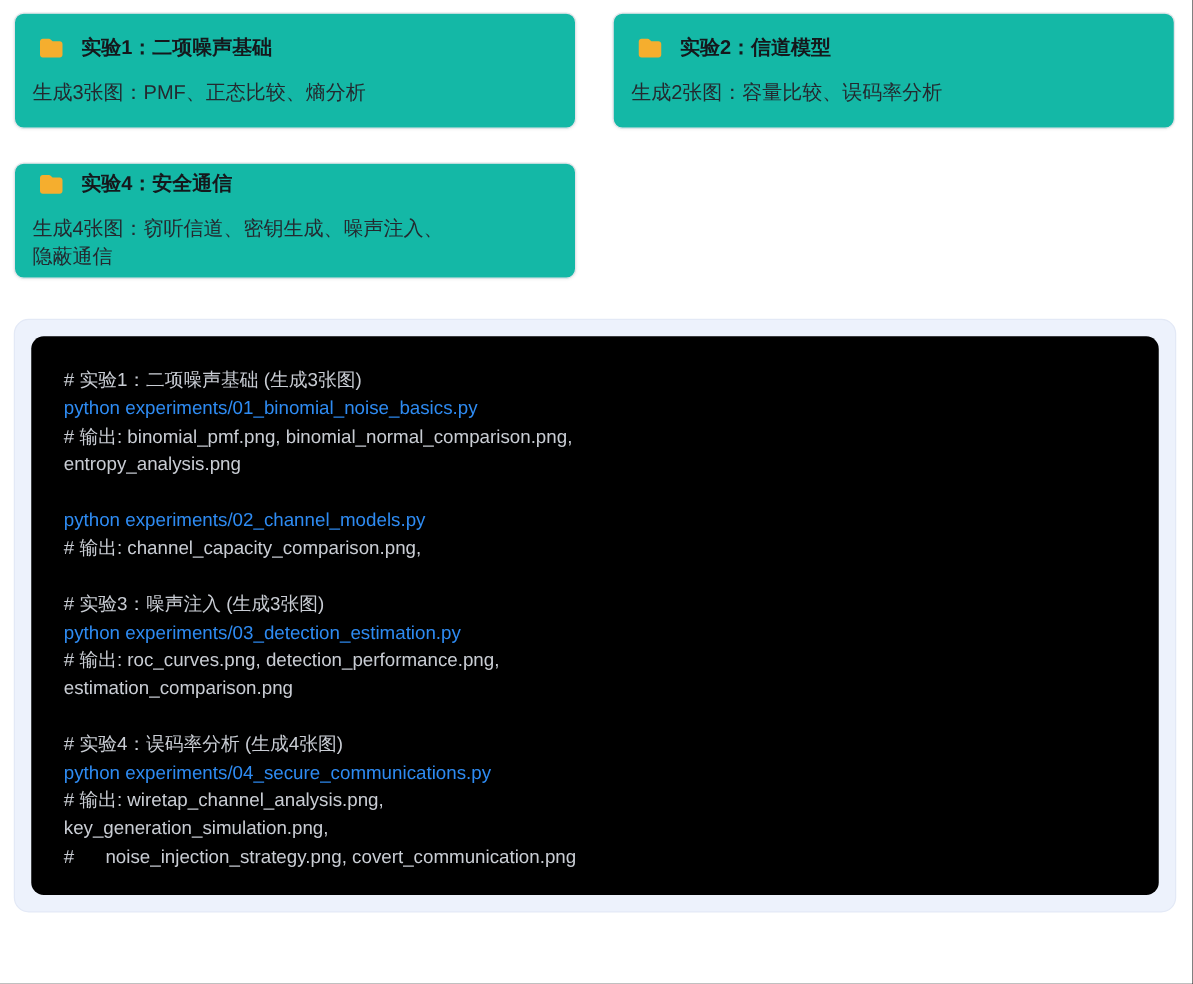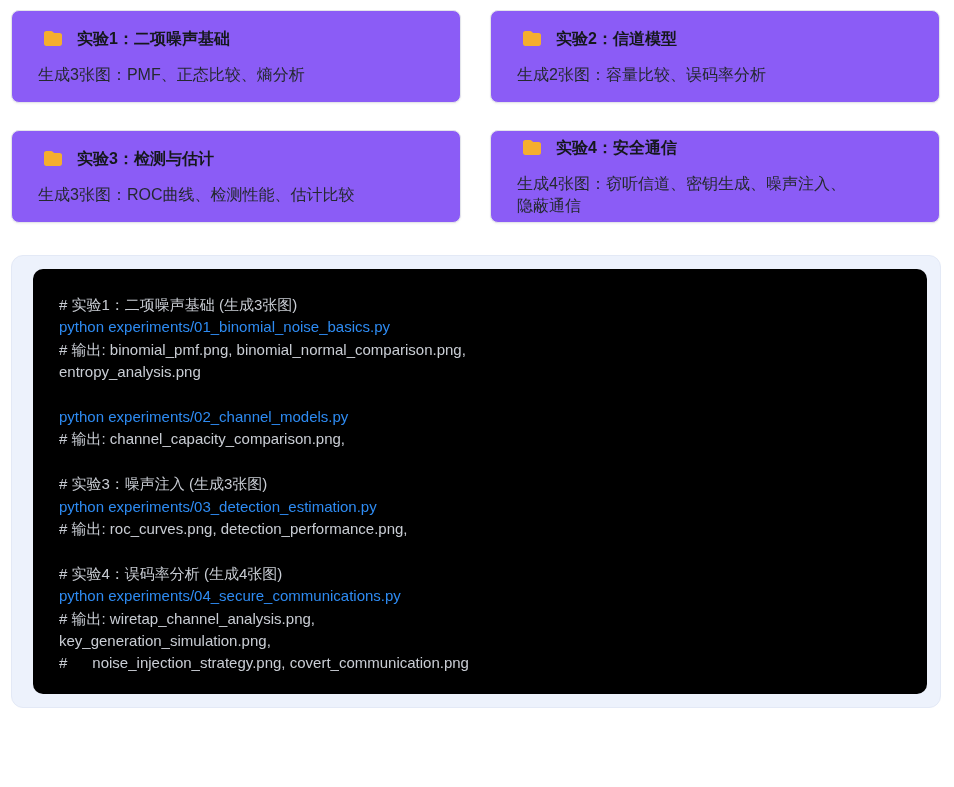--- a/index.html
+++ b/index.html
@@ -24,25 +24,25 @@
 
   .card-grid{
     display:grid;
     grid-template-columns:450px 450px;
     column-gap:29px;
     row-gap:27px;
     width:930px;
   }
   .card{
     height:93px;
-    background:#8b5cf6;
+    background:#14b8a6;
     border:1px solid var(--card-border);
     border-radius:8px;
     box-shadow:0 1px 2px rgba(0,0,0,.05);
-    padding:0 16px 0 26px;
+    padding:0 16px 0 14px;
     display:flex;
     flex-direction:column;
     justify-content:center;
     gap:14px;
     overflow:hidden;
   }
   .card-header{
     display:flex;
     align-items:center;
     gap:14px;
@@ -68,21 +68,20 @@
     width:930px;
     background:var(--panel);
     border:1px solid var(--panel-border);
     border-radius:12px;
     padding:13px;
   }
   .terminal{
     background:#000000;
     border-radius:10px;
     padding:25px 26px 19px 26px;
-    margin-left:8px;
   }
   .t-line{
     font-size:15px;
     line-height:22.4px;
     min-height:22.4px;
     white-space:pre;
     color:var(--comment);
   }
   .t-line.command{color:var(--blue);}
 </style>
@@ -108,31 +107,20 @@
       <span class="folder-icon">
         <svg width="20" height="17" viewBox="0 0 20 17" aria-hidden="true">
           <path d="M1 3.2 C1 2 2 1 3.2 1 h4.9 c.62 0 1.2.26 1.62.72 L11.1 2.9 h5.7 C18 2.9 19 3.9 19 5.1 v8.7 c0 1.2-1 2.2-2.2 2.2 H3.2 C2 16 1 15 1 13.8 Z" fill="#f5ae2e"></path>
         </svg>
       </span>
       <span class="card-title">实验2：信道模型</span>
     </div>
     <div class="card-desc">生成2张图：容量比较、误码率分析</div>
   </div>
 
-  <div class="card">
-    <div class="card-header">
-      <span class="folder-icon">
-        <svg width="20" height="17" viewBox="0 0 20 17" aria-hidden="true">
-          <path d="M1 3.2 C1 2 2 1 3.2 1 h4.9 c.62 0 1.2.26 1.62.72 L11.1 2.9 h5.7 C18 2.9 19 3.9 19 5.1 v8.7 c0 1.2-1 2.2-2.2 2.2 H3.2 C2 16 1 15 1 13.8 Z" fill="#f5ae2e"></path>
-        </svg>
-      </span>
-      <span class="card-title">实验3：检测与估计</span>
-    </div>
-    <div class="card-desc">生成3张图：ROC曲线、检测性能、估计比较</div>
-  </div>
 
   <div class="card">
     <div class="card-header">
       <span class="folder-icon">
         <svg width="20" height="17" viewBox="0 0 20 17" aria-hidden="true">
           <path d="M1 3.2 C1 2 2 1 3.2 1 h4.9 c.62 0 1.2.26 1.62.72 L11.1 2.9 h5.7 C18 2.9 19 3.9 19 5.1 v8.7 c0 1.2-1 2.2-2.2 2.2 H3.2 C2 16 1 15 1 13.8 Z" fill="#f5ae2e"></path>
         </svg>
       </span>
       <span class="card-title">实验4：安全通信</span>
     </div>
@@ -160,20 +148,21 @@
 
 
   <div class="t-line blank"></div>
 
   <div class="t-line comment"># 实验3：噪声注入 (生成3张图)</div>
 
   <div class="t-line command">python experiments/03_detection_estimation.py</div>
 
   <div class="t-line comment"># 输出: roc_curves.png, detection_performance.png,</div>
 
+  <div class="t-line comment">estimation_comparison.png</div>
 
   <div class="t-line blank"></div>
 
   <div class="t-line comment"># 实验4：误码率分析 (生成4张图)</div>
 
   <div class="t-line command">python experiments/04_secure_communications.py</div>
 
   <div class="t-line comment"># 输出: wiretap_channel_analysis.png,</div>
 
   <div class="t-line comment">key_generation_simulation.png,</div>

